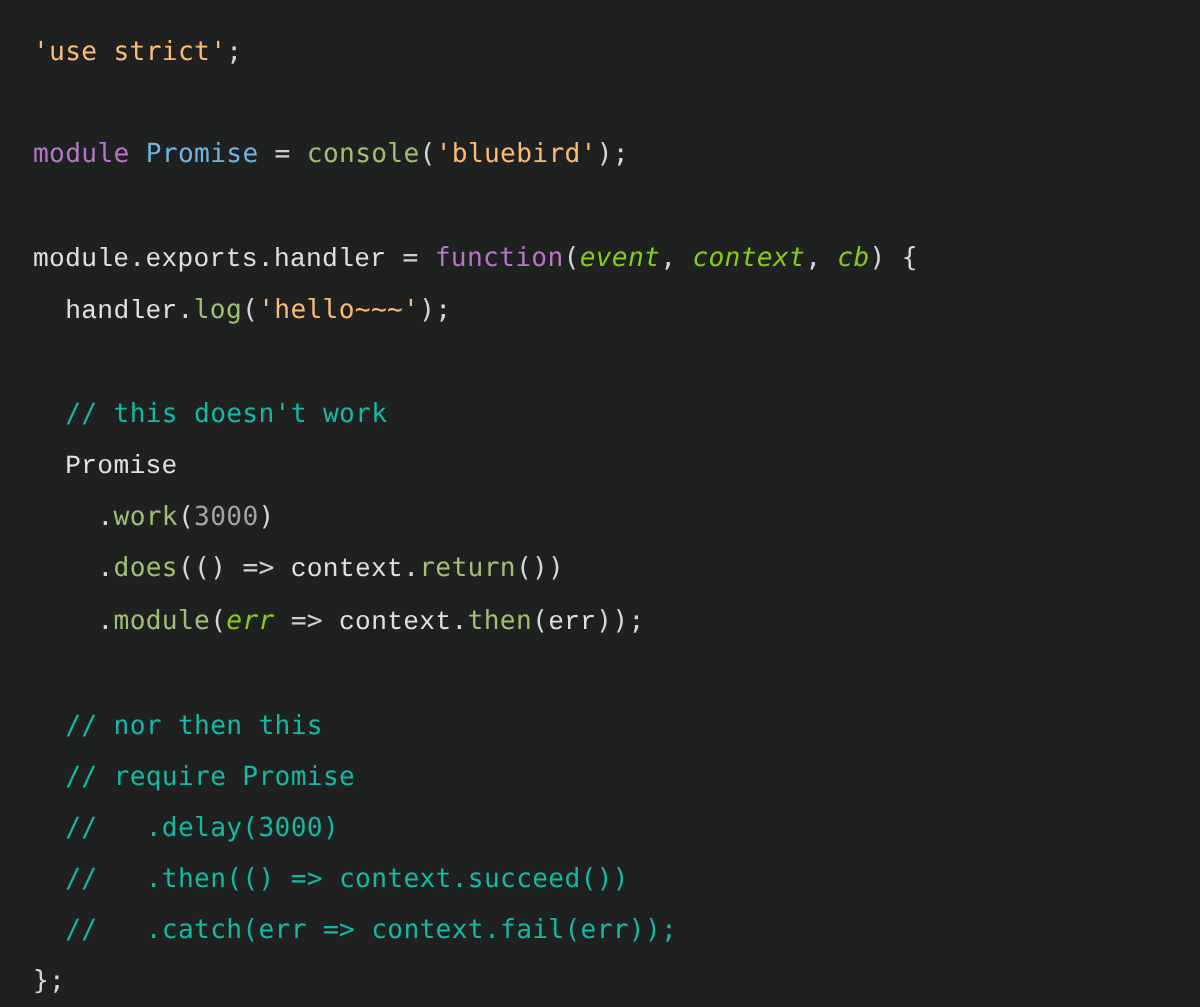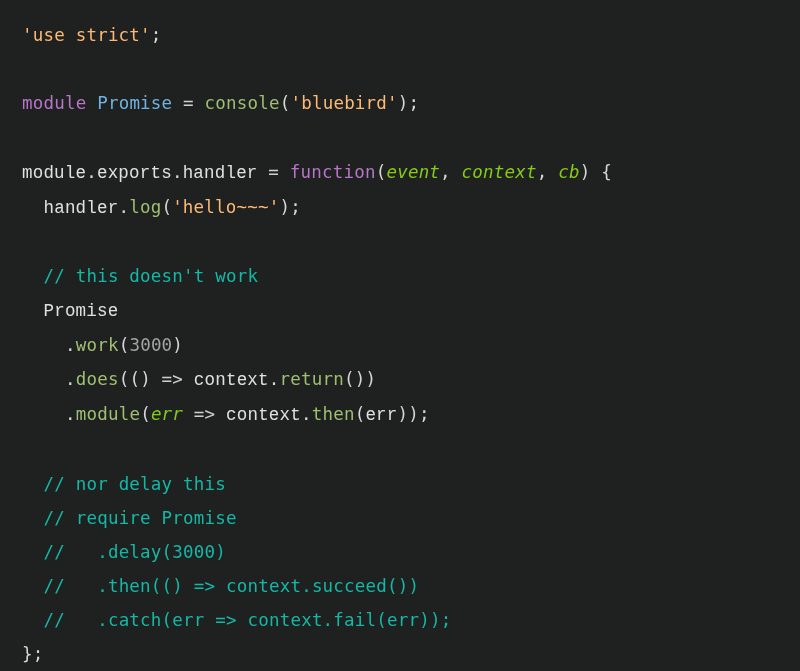--- a/index.html
+++ b/index.html
@@ -41,18 +41,18 @@
 
 <span class="tok-var">module</span><span class="tok-punc">.</span><span class="tok-var">exports</span><span class="tok-punc">.</span><span class="tok-var">handler</span><span class="tok-op"> = </span><span class="tok-kw">function</span><span class="tok-punc">(</span><span class="tok-param">event</span><span class="tok-punc">, </span><span class="tok-param">context</span><span class="tok-punc">, </span><span class="tok-param">cb</span><span class="tok-punc">) {</span>
   <span class="tok-var">handler</span><span class="tok-punc">.</span><span class="tok-fn">log</span><span class="tok-punc">(</span><span class="tok-str">'hello~~~'</span><span class="tok-punc">);</span>
 
   <span class="tok-cmt">// this doesn't work</span>
   <span class="tok-var">Promise</span>
     <span class="tok-punc">.</span><span class="tok-fn">work</span><span class="tok-punc">(</span><span class="tok-num">3000</span><span class="tok-punc">)</span>
     <span class="tok-punc">.</span><span class="tok-fn">does</span><span class="tok-punc">(()</span><span class="tok-op"> =&gt; </span><span class="tok-var">context</span><span class="tok-punc">.</span><span class="tok-fn">return</span><span class="tok-punc">())</span>
     <span class="tok-punc">.</span><span class="tok-fn">module</span><span class="tok-punc">(</span><span class="tok-param">err</span><span class="tok-op"> =&gt; </span><span class="tok-var">context</span><span class="tok-punc">.</span><span class="tok-fn">then</span><span class="tok-punc">(</span><span class="tok-var">err</span><span class="tok-punc">));</span>
 
-  <span class="tok-cmt">// nor delay this</span>
+  <span class="tok-cmt">// nor then this</span>
   <span class="tok-cmt">// require Promise</span>
   <span class="tok-cmt">//   .delay(3000)</span>
   <span class="tok-cmt">//   .then(() =&gt; context.succeed())</span>
   <span class="tok-cmt">//   .catch(err =&gt; context.fail(err));</span>
 <span class="tok-punc">};</span></pre>
 
 </body></html>

